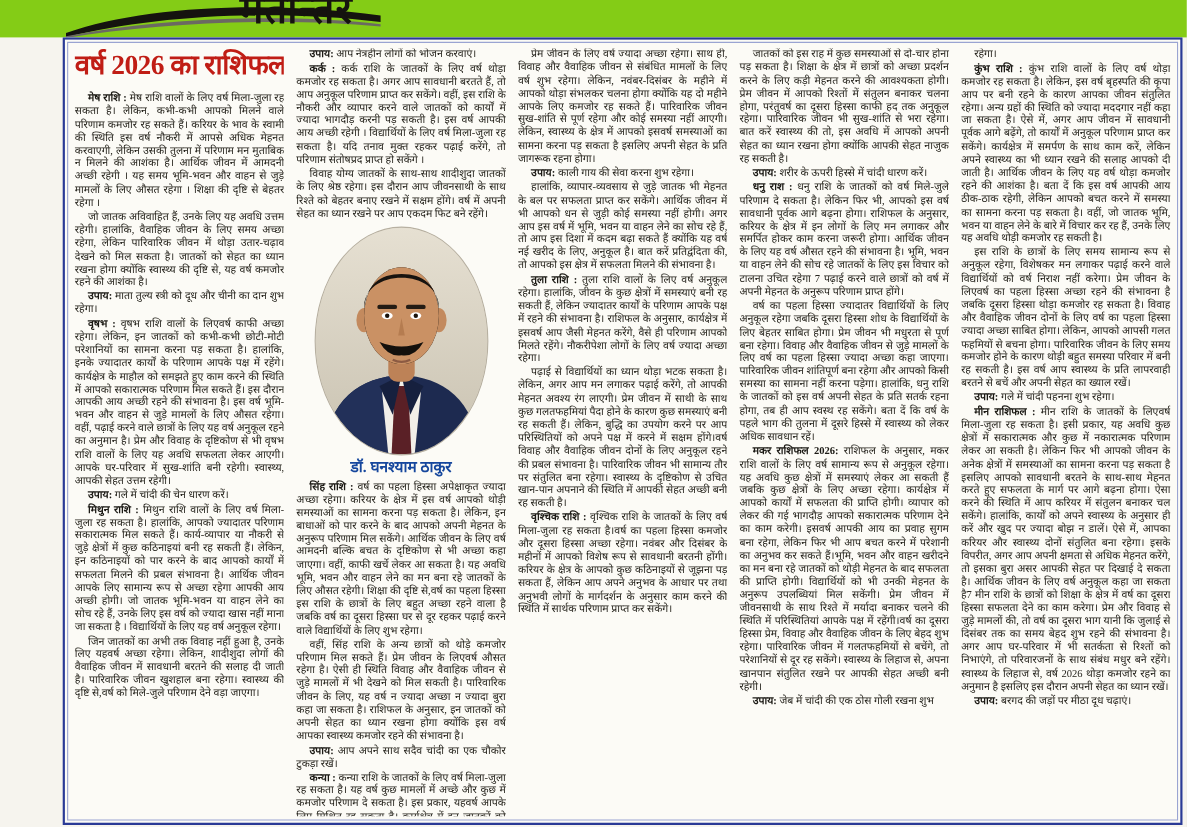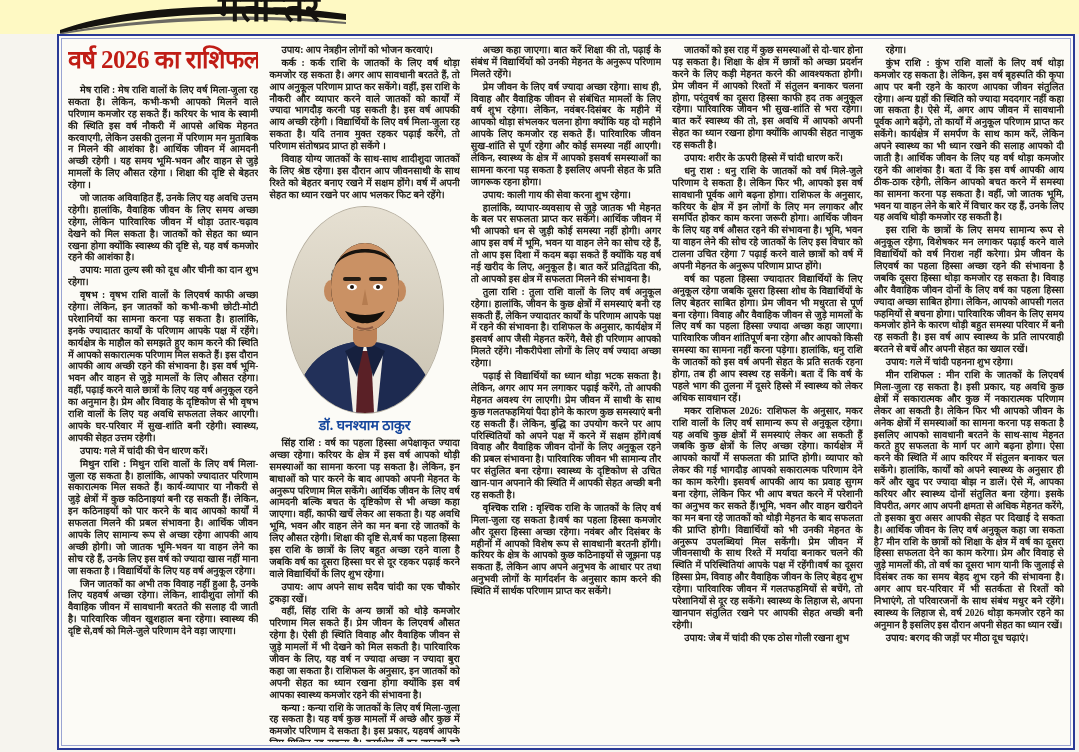--- a/index.html
+++ b/index.html
@@ -1,30 +1,30 @@
 <!DOCTYPE html>
 <html lang="hi"><head>
 <meta charset="utf-8">
 <style>
   html,body{margin:0;padding:0;background:#dcdad4;}
   .page{position:relative;width:1079px;height:752px;margin:0 auto;background:#f6f4ee;
         overflow:hidden;font-family:"Liberation Serif","DejaVu Sans",serif;}
   
-  .masthead{position:absolute;top:0;left:0;right:0;height:34px;background:#fef9c3;overflow:hidden;}
+  .masthead{position:absolute;top:0;left:0;right:0;height:34px;background:#84cc16;overflow:hidden;}
   .mast-swoosh{position:absolute;left:58px;top:0;}
   .mast-title{position:absolute;left:218px;top:-17px;font-size:36px;font-weight:bold;color:#15130f;
               letter-spacing:1px;white-space:nowrap;}
   
   .frame{position:absolute;left:57px;top:34px;right:4px;bottom:2px;background:#fcfbf6;
          border:2px solid #2a3a96;box-shadow:inset 0 0 0 2px #fcfbf6,inset 0 0 0 3px #9aa4d2;
          padding:8px 9px 6px 9px;box-sizing:border-box;}
   .cols{display:flex;gap:11px;height:100%;overflow:hidden;}
   .col{flex:1 1 0;min-width:0;overflow:hidden;text-align:justify;font-size:9.6px;line-height:1.24;
        color:#26241d;}
-  .col p{margin:0 0 1px 0;text-indent:12px;font-weight:bold;}
+  .col p{margin:0 0 1px 0;text-indent:12px;}
   .col p b{color:#1b1914;}
   
   .headline{font-size:25px;font-weight:bold;color:#c01d15;line-height:1.12;margin:2px 0 10px 0;
             white-space:nowrap;letter-spacing:-0.5px;text-indent:0;position:relative;z-index:2;}
   
   .figure{width:158px;margin:5px auto 3px auto;text-align:center;text-indent:0;}
   .photo-oval{width:156px;height:206px;border-radius:50%;overflow:hidden;margin:0 auto;
               border:1px solid #b7b0a1;background:#d9d2c4;}
   .caption{margin-top:3px;font-weight:bold;color:#16479d;font-size:14px;text-indent:0;}
 </style>
@@ -46,29 +46,29 @@
 
       <div class="col">
         <div class="headline">वर्ष 2026 का राशिफल</div>
         <div>
             <p><b>मेष राशि : </b>मेष राशि वालों के लिए वर्ष मिला-जुला रह सकता है। लेकिन, कभी-कभी आपको मिलने वाले परिणाम कमजोर रह सकते हैं। करियर के भाव के स्वामी की स्थिति इस वर्ष नौकरी में आपसे अधिक मेहनत करवाएगी, लेकिन उसकी तुलना में परिणाम मन मुताबिक न मिलने की आशंका है। आर्थिक जीवन में आमदनी अच्छी रहेगी । यह समय भूमि-भवन और वाहन से जुड़े मामलों के लिए औसत रहेगा । शिक्षा की दृष्टि से बेहतर रहेगा ।</p>
             <p>जो जातक अविवाहित हैं, उनके लिए यह अवधि उत्तम रहेगी। हालांकि, वैवाहिक जीवन के लिए समय अच्छा रहेगा, लेकिन पारिवारिक जीवन में थोड़ा उतार-चढ़ाव देखने को मिल सकता है। जातकों को सेहत का ध्यान रखना होगा क्योंकि स्वास्थ्य की दृष्टि से, यह वर्ष कमजोर रहने की आशंका है।</p>
             <p><b>उपाय: </b>माता तुल्य स्त्री को दूध और चीनी का दान शुभ रहेगा।</p>
             <p><b>वृषभ : </b>वृषभ राशि वालों के लिएवर्ष काफी अच्छा रहेगा। लेकिन, इन जातकों को कभी-कभी छोटी-मोटी परेशानियों का सामना करना पड़ सकता है। हालांकि, इनके ज्यादातर कार्यों के परिणाम आपके पक्ष में रहेंगे। कार्यक्षेत्र के माहौल को समझते हुए काम करने की स्थिति में आपको सकारात्मक परिणाम मिल सकते हैं। इस दौरान आपकी आय अच्छी रहने की संभावना है। इस वर्ष भूमि-भवन और वाहन से जुड़े मामलों के लिए औसत रहेगा। वहीं, पढ़ाई करने वाले छात्रों के लिए यह वर्ष अनुकूल रहने का अनुमान है। प्रेम और विवाह के दृष्टिकोण से भी वृषभ राशि वालों के लिए यह अवधि सफलता लेकर आएगी। आपके घर-परिवार में सुख-शांति बनी रहेगी। स्वास्थ्य, आपकी सेहत उत्तम रहेगी।</p>
             <p><b>उपाय: </b>गले में चांदी की चेन धारण करें।</p>
             <p><b>मिथुन राशि : </b>मिथुन राशि वालों के लिए वर्ष मिला-जुला रह सकता है। हालांकि, आपको ज्यादातर परिणाम सकारात्मक मिल सकते हैं। कार्य-व्यापार या नौकरी से जुड़े क्षेत्रों में कुछ कठिनाइयां बनी रह सकती हैं। लेकिन, इन कठिनाइयों को पार करने के बाद आपको कार्यों में सफलता मिलने की प्रबल संभावना है। आर्थिक जीवन आपके लिए सामान्य रूप से अच्छा रहेगा आपकी आय अच्छी होगी। जो जातक भूमि-भवन या वाहन लेने का सोच रहे हैं, उनके लिए इस वर्ष को ज्यादा खास नहीं माना जा सकता है । विद्यार्थियों के लिए यह वर्ष अनुकूल रहेगा।</p>
-            <p>जिन जातकों का अभी तक विवाह नहीं हुआ है, उनके लिए यहवर्ष अच्छा रहेगा। लेकिन, शादीशुदा लोगों की वैवाहिक जीवन में सावधानी बरतते की सलाह दी जाती है। पारिवारिक जीवन खुशहाल बना रहेगा। स्वास्थ्य की दृष्टि से,वर्ष को मिले-जुले परिणाम देने वड़ा जाएगा।</p>
+            <p>जिन जातकों का अभी तक विवाह नहीं हुआ है, उनके लिए यहवर्ष अच्छा रहेगा। लेकिन, शादीशुदा लोगों की वैवाहिक जीवन में सावधानी बरतने की सलाह दी जाती है। पारिवारिक जीवन खुशहाल बना रहेगा। स्वास्थ्य की दृष्टि से,वर्ष को मिले-जुले परिणाम देने वड़ा जाएगा।</p>
           </div>
       </div>
 
       <div class="col">
         <div>
             <p><b>उपाय: </b>आप नेत्रहीन लोगों को भोजन करवाएं।</p>
             <p><b>कर्क : </b>कर्क राशि के जातकों के लिए वर्ष थोड़ा कमजोर रह सकता है। अगर आप सावधानी बरतते हैं, तो आप अनुकूल परिणाम प्राप्त कर सकेंगे। वहीं, इस राशि के नौकरी और व्यापार करने वाले जातकों को कार्यों में ज्यादा भागदौड़ करनी पड़ सकती है। इस वर्ष आपकी आय अच्छी रहेगी । विद्यार्थियों के लिए वर्ष मिला-जुला रह सकता है। यदि तनाव मुक्त रहकर पढ़ाई करेंगे, तो परिणाम संतोषप्रद प्राप्त हो सकेंगे ।</p>
-            <p>विवाह योग्य जातकों के साथ-साथ शादीशुदा जातकों के लिए श्रेष्ठ रहेगा। इस दौरान आप जीवनसाथी के साथ रिश्ते को बेहतर बनाए रखने में सक्षम होंगे। वर्ष में अपनी सेहत का ध्यान रखने पर आप भलकर फिट बने रहेंगे।</p>
+            <p>विवाह योग्य जातकों के साथ-साथ शादीशुदा जातकों के लिए श्रेष्ठ रहेगा। इस दौरान आप जीवनसाथी के साथ रिश्ते को बेहतर बनाए रखने में सक्षम होंगे। वर्ष में अपनी सेहत का ध्यान रखने पर आप एकदम फिट बने रहेंगे।</p>
           </div>
         <div class="figure">
           <div class="photo-oval">
             <svg width="156" height="206" viewBox="0 0 156 206" aria-hidden="true">
               <defs>
                 <linearGradient id="bgGrad" x1="0" y1="0" x2="0" y2="1">
                   <stop offset="0" stop-color="#e6e0d2"></stop>
                   <stop offset="1" stop-color="#c9c2b1"></stop>
                 </linearGradient>
               </defs>
@@ -106,29 +106,28 @@
 
               <path d="M58,104 Q78,112 98,104 Q90,118 78,116 Q66,118 58,104 Z" fill="#14100c"></path>
 
               <path d="M70,120 Q78,124 86,120" stroke="#8c5a42" stroke-width="2" fill="none"></path>
             </svg>
           </div>
           <div class="caption">डॉ. घनश्याम ठाकुर</div>
         </div>
         <div>
             <p><b>सिंह राशि : </b>वर्ष का पहला हिस्सा अपेक्षाकृत ज्यादा अच्छा रहेगा। करियर के क्षेत्र में इस वर्ष आपको थोड़ी समस्याओं का सामना करना पड़ सकता है। लेकिन, इन बाधाओं को पार करने के बाद आपको अपनी मेहनत के अनुरूप परिणाम मिल सकेंगे। आर्थिक जीवन के लिए वर्ष आमदनी बल्कि बचत के दृष्टिकोण से भी अच्छा कहा जाएगा। वहीं, काफी खर्चे लेकर आ सकता है। यह अवधि भूमि, भवन और वाहन लेने का मन बना रहे जातकों के लिए औसत रहेगी। शिक्षा की दृष्टि से,वर्ष का पहला हिस्सा इस राशि के छात्रों के लिए बहुत अच्छा रहने वाला है जबकि वर्ष का दूसरा हिस्सा घर से दूर रहकर पढ़ाई करने वाले विद्यार्थियों के लिए शुभ रहेगा।</p>
+            <p>वहीं, सिंह राशि के अन्य छात्रों को थोड़े कमजोर परिणाम मिल सकते हैं। प्रेम जीवन के लिएवर्ष औसत रहेगा है। ऐसी ही स्थिति विवाह और वैवाहिक जीवन से जुड़े मामलों में भी देखने को मिल सकती है। पारिवारिक जीवन के लिए, यह वर्ष न ज्यादा अच्छा न ज्यादा बुरा कहा जा सकता है। राशिफल के अनुसार, इन जातकों को अपनी सेहत का ध्यान रखना होगा क्योंकि इस वर्ष आपका स्वास्थ्य कमजोर रहने की संभावना है।</p>
             <p><b>उपाय: </b>आप अपने साथ सदैव चांदी का एक चौकोर टुकड़ा रखें।</p>
-            <p>वहीं, सिंह राशि के अन्य छात्रों को थोड़े कमजोर परिणाम मिल सकते हैं। प्रेम जीवन के लिएवर्ष औसत रहेगा है। ऐसी ही स्थिति विवाह और वैवाहिक जीवन से जुड़े मामलों में भी देखने को मिल सकती है। पारिवारिक जीवन के लिए, यह वर्ष न ज्यादा अच्छा न ज्यादा बुरा कहा जा सकता है। राशिफल के अनुसार, इन जातकों को अपनी सेहत का ध्यान रखना होगा क्योंकि इस वर्ष आपका स्वास्थ्य कमजोर रहने की संभावना है।</p>
             <p><b>कन्या : </b>कन्या राशि के जातकों के लिए वर्ष मिला-जुला रह सकता है। यह वर्ष कुछ मामलों में अच्छे और कुछ में कमजोर परिणाम दे सकता है। इस प्रकार, यहवर्ष आपके लिए मिश्रित रह सकता है। कार्यक्षेत्र में इन जातकों को सोच-विचार कर काम करने से कार्यों में सफलता की प्राप्ति होगी। वहीं, आर्थिक जीवन भी अनुकूल रहने की संभावना है। भूमि, भवन और वाहन लेने के बारे में विचार कर रहे जातकों के लिए समय</p>
           </div>
       </div>
 
       <div class="col">
         <div>
-            <p>अच्छा कहा जाएगा। बात करें शिक्षा की तो, पढ़ाई के संबंध में विद्यार्थियों को उनकी मेहनत के अनुरूप परिणाम मिलते रहेंगे।</p>
             <p>प्रेम जीवन के लिए वर्ष ज्यादा अच्छा रहेगा। साथ ही, विवाह और वैवाहिक जीवन से संबंधित मामलों के लिए वर्ष शुभ रहेगा। लेकिन, नवंबर-दिसंबर के महीने में आपको थोड़ा संभलकर चलना होगा क्योंकि यह दो महीने आपके लिए कमजोर रह सकते हैं। पारिवारिक जीवन सुख-शांति से पूर्ण रहेगा और कोई समस्या नहीं आएगी। लेकिन, स्वास्थ्य के क्षेत्र में आपको इसवर्ष समस्याओं का सामना करना पड़ सकता है इसलिए अपनी सेहत के प्रति जागरूक रहना होगा।</p>
             <p><b>उपाय: </b>काली गाय की सेवा करना शुभ रहेगा।</p>
             <p>हालांकि, व्यापार-व्यवसाय से जुड़े जातक भी मेहनत के बल पर सफलता प्राप्त कर सकेंगे। आर्थिक जीवन में भी आपको धन से जुड़ी कोई समस्या नहीं होगी। अगर आप इस वर्ष में भूमि, भवन या वाहन लेने का सोच रहे हैं, तो आप इस दिशा में कदम बढ़ा सकते हैं क्योंकि यह वर्ष नई खरीद के लिए, अनुकूल है। बात करें प्रतिद्वंदिता की, तो आपको इस क्षेत्र में सफलता मिलने की संभावना है।</p>
             <p><b>तुला राशि : </b>तुला राशि वालों के लिए वर्ष अनुकूल रहेगा। हालांकि, जीवन के कुछ क्षेत्रों में समस्याएं बनी रह सकती हैं, लेकिन ज्यादातर कार्यों के परिणाम आपके पक्ष में रहने की संभावना है। राशिफल के अनुसार, कार्यक्षेत्र में इसवर्ष आप जैसी मेहनत करेंगे, वैसे ही परिणाम आपको मिलते रहेंगे। नौकरीपेशा लोगों के लिए वर्ष ज्यादा अच्छा रहेगा।</p>
             <p>पढ़ाई से विद्यार्थियों का ध्यान थोड़ा भटक सकता है। लेकिन, अगर आप मन लगाकर पढ़ाई करेंगे, तो आपकी मेहनत अवश्य रंग लाएगी। प्रेम जीवन में साथी के साथ कुछ गलतफहमियां पैदा होने के कारण कुछ समस्याएं बनी रह सकती हैं। लेकिन, बुद्धि का उपयोग करने पर आप परिस्थितियों को अपने पक्ष में करने में सक्षम होंगे।वर्ष विवाह और वैवाहिक जीवन दोनों के लिए अनुकूल रहने की प्रबल संभावना है। पारिवारिक जीवन भी सामान्य तौर पर संतुलित बना रहेगा। स्वास्थ्य के दृष्टिकोण से उचित खान-पान अपनाने की स्थिति में आपकी सेहत अच्छी बनी रह सकती है।</p>
             <p><b>वृश्चिक राशि : </b>वृश्चिक राशि के जातकों के लिए वर्ष मिला-जुला रह सकता है।वर्ष का पहला हिस्सा कमजोर और दूसरा हिस्सा अच्छा रहेगा। नवंबर और दिसंबर के महीनों में आपको विशेष रूप से सावधानी बरतनी होंगी। करियर के क्षेत्र के आपको कुछ कठिनाइयों से जूझना पड़ सकता हैं, लेकिन आप अपने अनुभव के आधार पर तथा अनुभवी लोगों के मार्गदर्शन के अनुसार काम करने की स्थिति में सार्थक परिणाम प्राप्त कर सकेंगे।</p>
           </div>
       </div>
 
       <div class="col">

